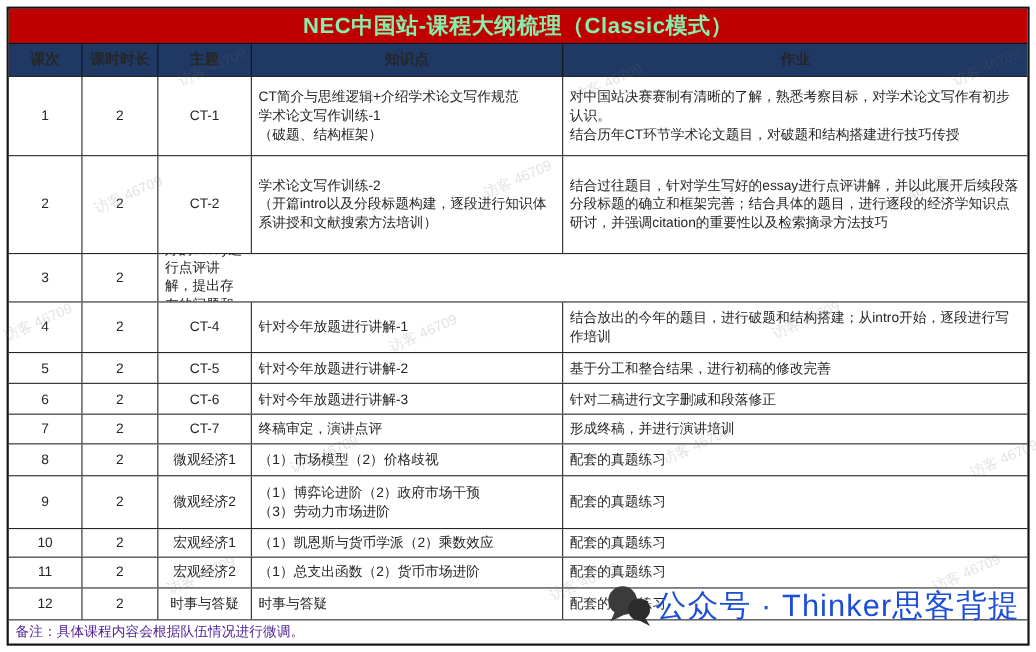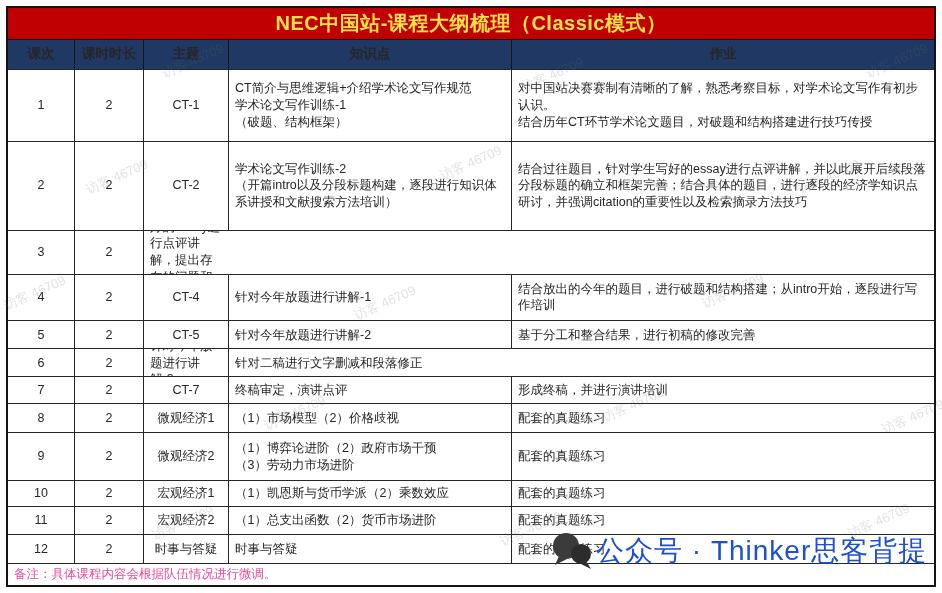--- a/index.html
+++ b/index.html
@@ -3,42 +3,42 @@
 <meta charset="utf-8">
 <style>
   * { margin:0; padding:0; box-sizing:border-box; }
   html,body { width:942px; height:593px; background:#ffffff; overflow:hidden;
               font-family:"Liberation Sans","DejaVu Sans",sans-serif; }
   .stage { position:relative; width:942px; height:593px; background:#ffffff; }
 
   .sheet { position:absolute; left:6px; top:6px; width:930px; height:581px;
            border:2px solid #141414; display:flex; flex-direction:column; background:#fff; }
 
-  .title-bar { height:32px; background:#c00000; color:#fde047; display:flex;
+  .title-bar { height:32px; background:#c00000; color:#86efac; display:flex;
                align-items:center; justify-content:center; font-size:20px; font-weight:bold;
                border-bottom:1px solid #141414; letter-spacing:0.5px; }
 
   .trow { display:grid; grid-template-columns:67px 69px 85px 283px auto;
           border-bottom:1px solid #262626; }
   .thead { height:30px; background:#1f3864; color:#ffffff; font-weight:bold; }
   .thead .c { font-size:13.5px; border-right:1px solid #141414; }
 
   .c { border-right:1px solid #262626; display:flex; align-items:center;
        justify-content:center; text-align:center; padding:1px 4px;
        font-size:12.5px; color:#262626; line-height:1.34; overflow:hidden; }
   .c.left { justify-content:flex-start; text-align:left; padding:2px 6px;
             white-space:pre-wrap; }
   .c.last { border-right:none; }
 
   .r1{height:72px}.r2{height:89px}.r3{height:44px}.r4{height:47px}
   .r5{height:28px}.r6{height:28px}.r7{height:27px}.r8{height:29px}
   .r9{height:48px}.r10{height:26px}.r11{height:28px}.r12{height:29px}
 
   .note-row { flex:1; display:flex; align-items:center; padding:2px 6px;
-              font-size:12.5px; color:#ec4899; }
+              font-size:12.5px; color:#4c1d95; }
 
   .wm-layer { position:absolute; left:0; top:0; width:942px; height:593px;
               pointer-events:none; z-index:3; }
   .wm { position:absolute; font-size:13px; color:rgba(110,110,110,0.20);
         transform:rotate(-24deg); white-space:nowrap; }
 
   .badge { position:absolute; left:550px; top:530px; display:flex;
            align-items:center; z-index:5; }
   .badge-icon { width:46px; height:42px; display:inline-block; }
   .badge-text { font-size:28px; color:#1d4ed8; letter-spacing:1px; }
@@ -97,20 +97,21 @@
       <div class="c">5</div>
       <div class="c">2</div>
       <div class="c">CT-5</div>
       <div class="c left">针对今年放题进行讲解-2</div>
       <div class="c left last">基于分工和整合结果，进行初稿的修改完善</div>
     </div>
 
     <div class="trow r6">
       <div class="c">6</div>
       <div class="c">2</div>
+      <div class="c">CT-6</div>
       <div class="c left">针对今年放题进行讲解-3</div>
       <div class="c left last">针对二稿进行文字删减和段落修正</div>
     </div>
 
     <div class="trow r7">
       <div class="c">7</div>
       <div class="c">2</div>
       <div class="c">CT-7</div>
       <div class="c left">终稿审定，演讲点评</div>
       <div class="c left last">形成终稿，并进行演讲培训</div>

